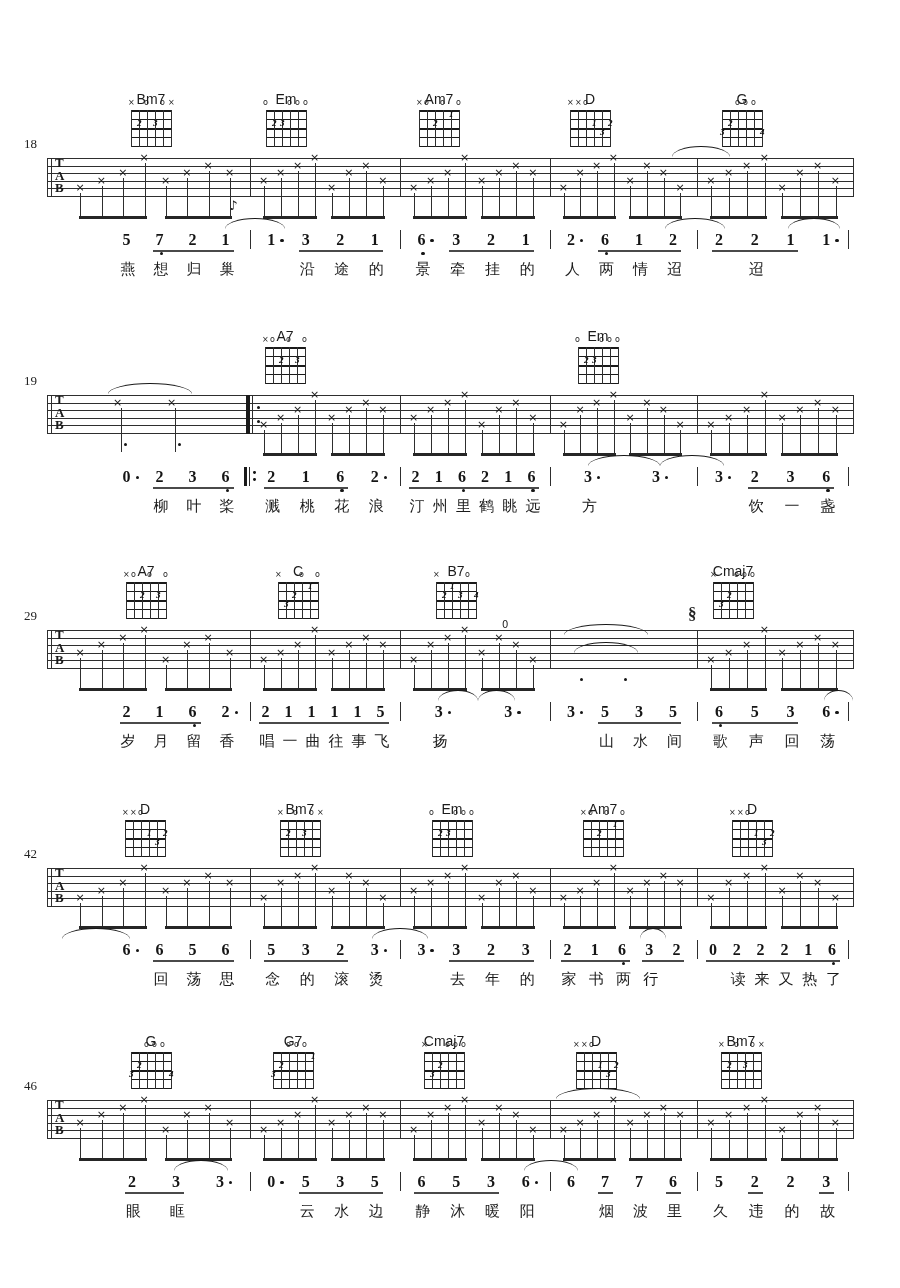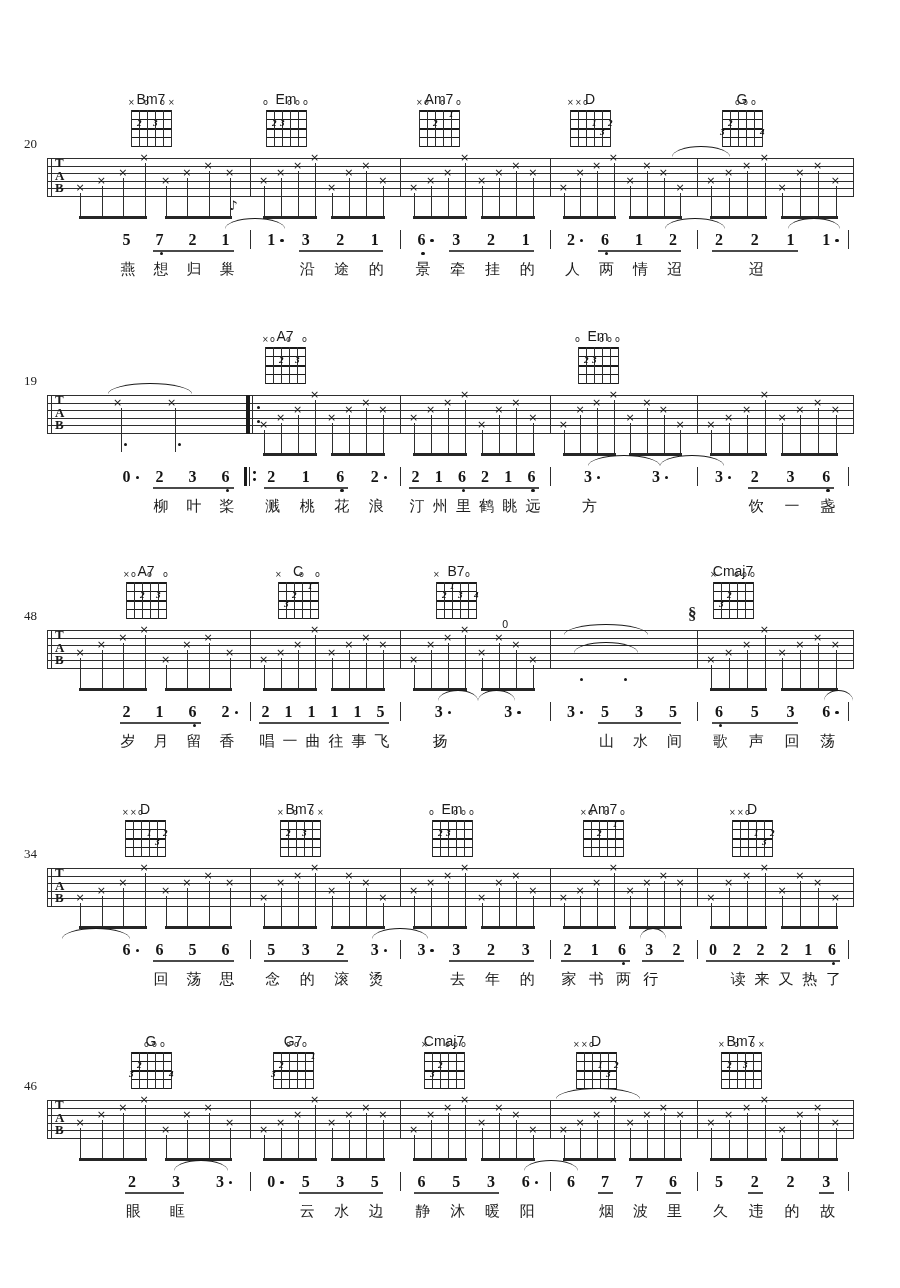--- a/index.html
+++ b/index.html
@@ -50,21 +50,21 @@
     <div class="a vbar" style="left: 47px; top: 158px; height: 38.5px; width: 1px;"></div>
     <div class="a vbar" style="left: 50.5px; top: 158px; height: 38.5px; width: 1px;"></div>
     <div class="a vbar" style="left: 853px; top: 158px; height: 38.5px; width: 1px;"></div>
     <div class="a vbar" style="left: 250px; top: 158px; height: 38.5px; width: 1px;"></div>
     <div class="a vbar" style="left: 400px; top: 158px; height: 38.5px; width: 1px;"></div>
     <div class="a vbar" style="left: 550px; top: 158px; height: 38.5px; width: 1px;"></div>
     <div class="a vbar" style="left: 697px; top: 158px; height: 38.5px; width: 1px;"></div>
     <div class="a tabletter" style="left: 55px; top: 157px;">T</div>
     <div class="a tabletter" style="left: 55px; top: 169.6px;">A</div>
     <div class="a tabletter" style="left: 55px; top: 182.2px;">B</div>
-    <div class="a measno" style="left: 24px; top: 136px;">20</div>
+    <div class="a measno" style="left: 24px; top: 136px;">18</div>
     <div class="a chlabel" style="left: 151px; top: 91px;">Bm7</div>
     <div class="a thick" style="left: 131px; top: 110px; width: 40px; height: 2.2px;"></div>
     <div class="a thick" style="left: 131px; top: 119px; width: 40px; height: 1px;"></div>
     <div class="a thick" style="left: 131px; top: 128px; width: 40px; height: 2px;"></div>
     <div class="a thick" style="left: 131px; top: 137px; width: 40px; height: 1px;"></div>
     <div class="a thick" style="left: 131px; top: 146px; width: 40px; height: 1px;"></div>
     <div class="a vbar" style="left: 131px; top: 110px; height: 36.5px; width: 1px;"></div>
     <div class="a vbar" style="left: 139px; top: 110px; height: 36.5px; width: 1px;"></div>
     <div class="a vbar" style="left: 147px; top: 110px; height: 36.5px; width: 1px;"></div>
     <div class="a vbar" style="left: 155px; top: 110px; height: 36.5px; width: 1px;"></div>
@@ -501,21 +501,21 @@
     <div class="a vbar" style="left: 47px; top: 630px; height: 38.5px; width: 1px;"></div>
     <div class="a vbar" style="left: 50.5px; top: 630px; height: 38.5px; width: 1px;"></div>
     <div class="a vbar" style="left: 853px; top: 630px; height: 38.5px; width: 1px;"></div>
     <div class="a vbar" style="left: 250px; top: 630px; height: 38.5px; width: 1px;"></div>
     <div class="a vbar" style="left: 400px; top: 630px; height: 38.5px; width: 1px;"></div>
     <div class="a vbar" style="left: 550px; top: 630px; height: 38.5px; width: 1px;"></div>
     <div class="a vbar" style="left: 697px; top: 630px; height: 38.5px; width: 1px;"></div>
     <div class="a tabletter" style="left: 55px; top: 629px;">T</div>
     <div class="a tabletter" style="left: 55px; top: 641.6px;">A</div>
     <div class="a tabletter" style="left: 55px; top: 654.2px;">B</div>
-    <div class="a measno" style="left: 24px; top: 608px;">48</div>
+    <div class="a measno" style="left: 24px; top: 608px;">29</div>
     <div class="a chlabel" style="left: 146px; top: 563px;">A7</div>
     <div class="a thick" style="left: 126px; top: 582px; width: 40px; height: 2.2px;"></div>
     <div class="a thick" style="left: 126px; top: 591px; width: 40px; height: 1px;"></div>
     <div class="a thick" style="left: 126px; top: 600px; width: 40px; height: 2px;"></div>
     <div class="a thick" style="left: 126px; top: 609px; width: 40px; height: 1px;"></div>
     <div class="a thick" style="left: 126px; top: 618px; width: 40px; height: 1px;"></div>
     <div class="a vbar" style="left: 126px; top: 582px; height: 36.5px; width: 1px;"></div>
     <div class="a vbar" style="left: 134px; top: 582px; height: 36.5px; width: 1px;"></div>
     <div class="a vbar" style="left: 142px; top: 582px; height: 36.5px; width: 1px;"></div>
     <div class="a vbar" style="left: 150px; top: 582px; height: 36.5px; width: 1px;"></div>
@@ -725,21 +725,21 @@
     <div class="a vbar" style="left: 47px; top: 868px; height: 38.5px; width: 1px;"></div>
     <div class="a vbar" style="left: 50.5px; top: 868px; height: 38.5px; width: 1px;"></div>
     <div class="a vbar" style="left: 853px; top: 868px; height: 38.5px; width: 1px;"></div>
     <div class="a vbar" style="left: 250px; top: 868px; height: 38.5px; width: 1px;"></div>
     <div class="a vbar" style="left: 400px; top: 868px; height: 38.5px; width: 1px;"></div>
     <div class="a vbar" style="left: 550px; top: 868px; height: 38.5px; width: 1px;"></div>
     <div class="a vbar" style="left: 697px; top: 868px; height: 38.5px; width: 1px;"></div>
     <div class="a tabletter" style="left: 55px; top: 867px;">T</div>
     <div class="a tabletter" style="left: 55px; top: 879.6px;">A</div>
     <div class="a tabletter" style="left: 55px; top: 892.2px;">B</div>
-    <div class="a measno" style="left: 24px; top: 846px;">34</div>
+    <div class="a measno" style="left: 24px; top: 846px;">42</div>
     <div class="a chlabel" style="left: 145px; top: 801px;">D</div>
     <div class="a thick" style="left: 125px; top: 820px; width: 40px; height: 2.2px;"></div>
     <div class="a thick" style="left: 125px; top: 829px; width: 40px; height: 1px;"></div>
     <div class="a thick" style="left: 125px; top: 838px; width: 40px; height: 2px;"></div>
     <div class="a thick" style="left: 125px; top: 847px; width: 40px; height: 1px;"></div>
     <div class="a thick" style="left: 125px; top: 856px; width: 40px; height: 1px;"></div>
     <div class="a vbar" style="left: 125px; top: 820px; height: 36.5px; width: 1px;"></div>
     <div class="a vbar" style="left: 133px; top: 820px; height: 36.5px; width: 1px;"></div>
     <div class="a vbar" style="left: 141px; top: 820px; height: 36.5px; width: 1px;"></div>
     <div class="a vbar" style="left: 149px; top: 820px; height: 36.5px; width: 1px;"></div>

